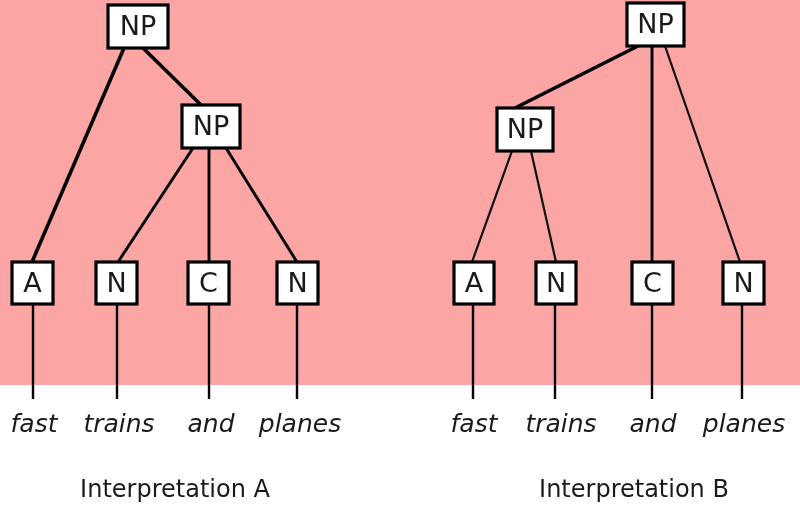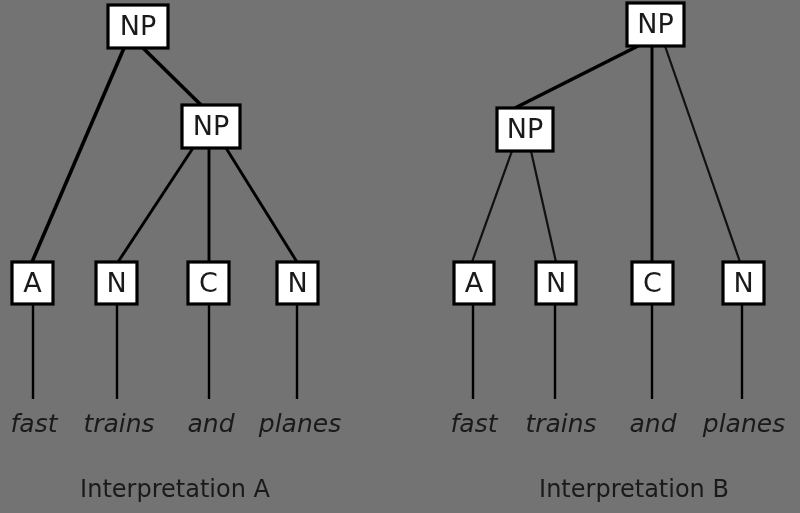--- a/index.html
+++ b/index.html
@@ -9,22 +9,22 @@
   }
   body {
     width: 800px;
     height: 513px;
     overflow: hidden;
     font-family: "DejaVu Sans", "Liberation Sans", sans-serif;
   }
   #figure-root {
     position: relative;
     width: 800px;
-    height: 513px;
-    background: #737373;
+    height: 385px;
+    background: #fca5a5;
   }
   svg.tree-canvas {
     position: absolute;
     top: 0;
     left: 0;
     width: 800px;
     height: 513px;
     display: block;
   }
   .node-box {

